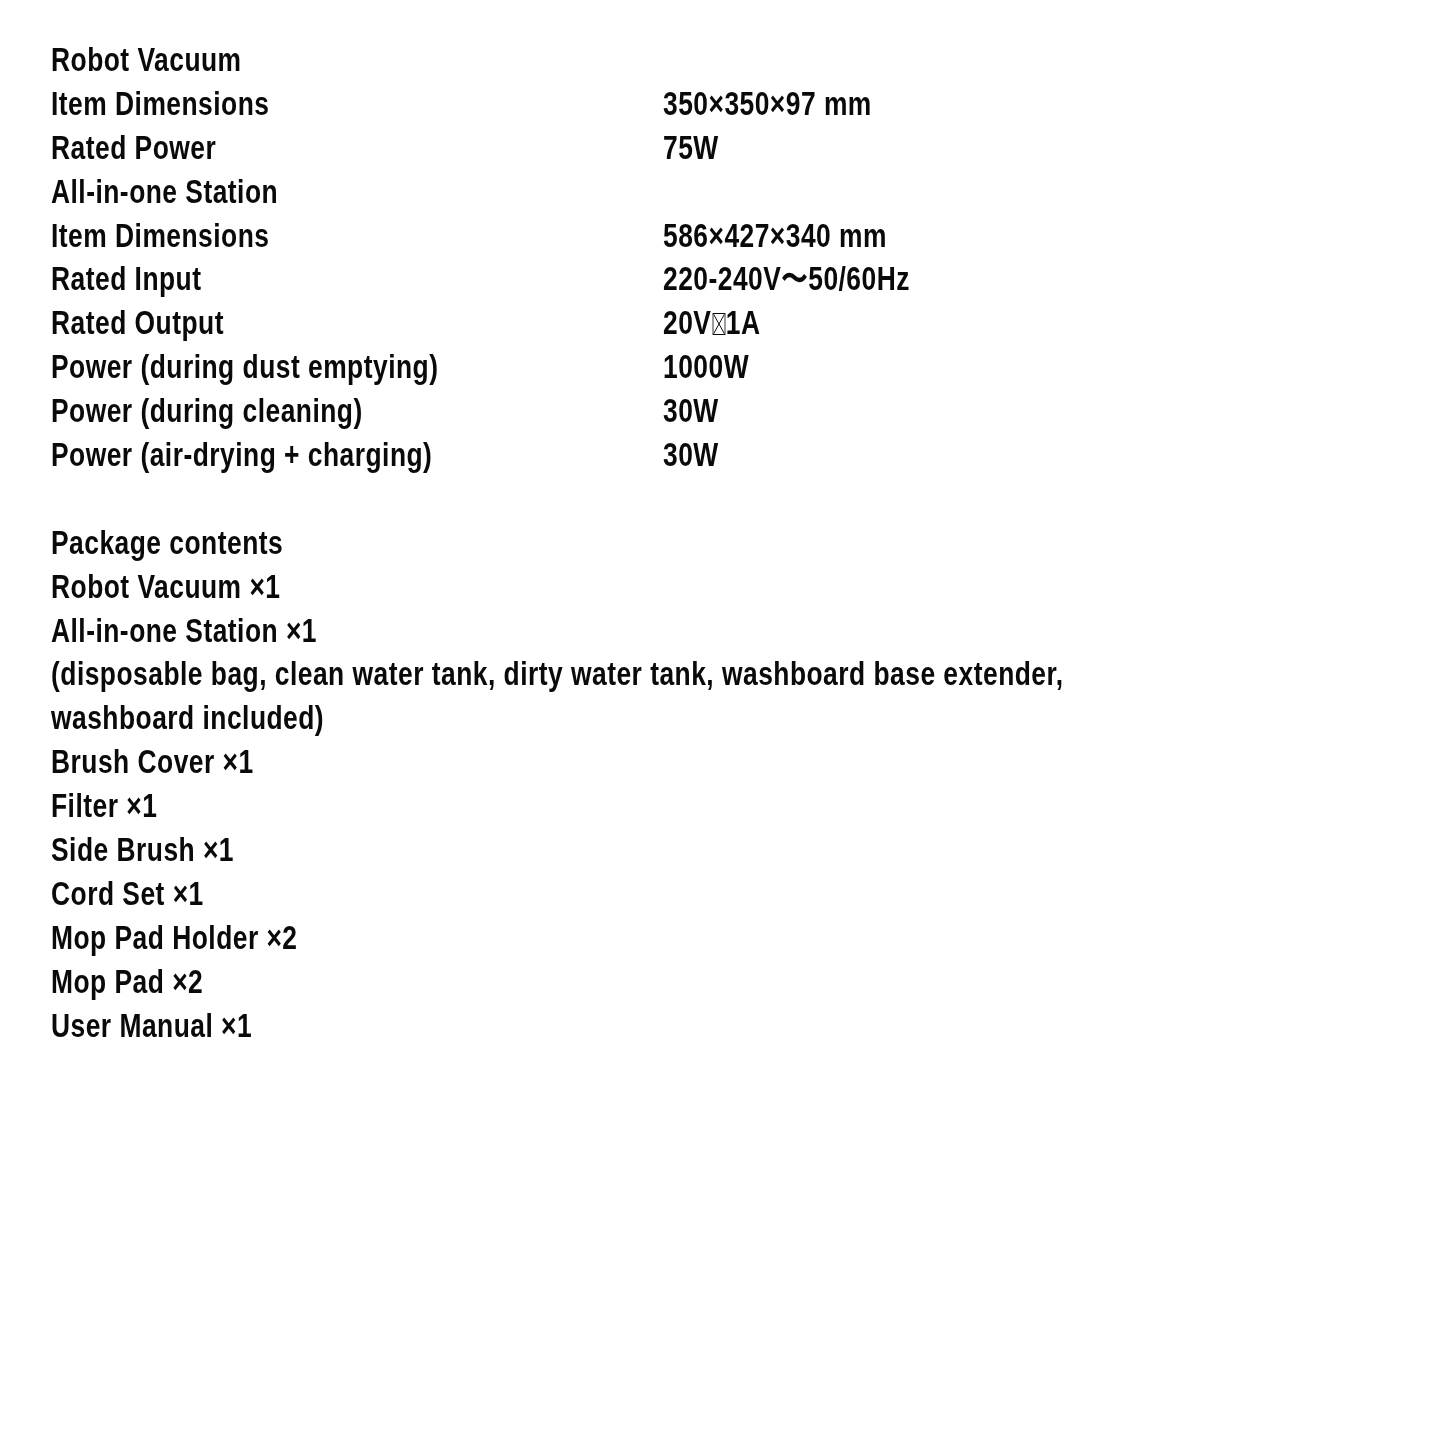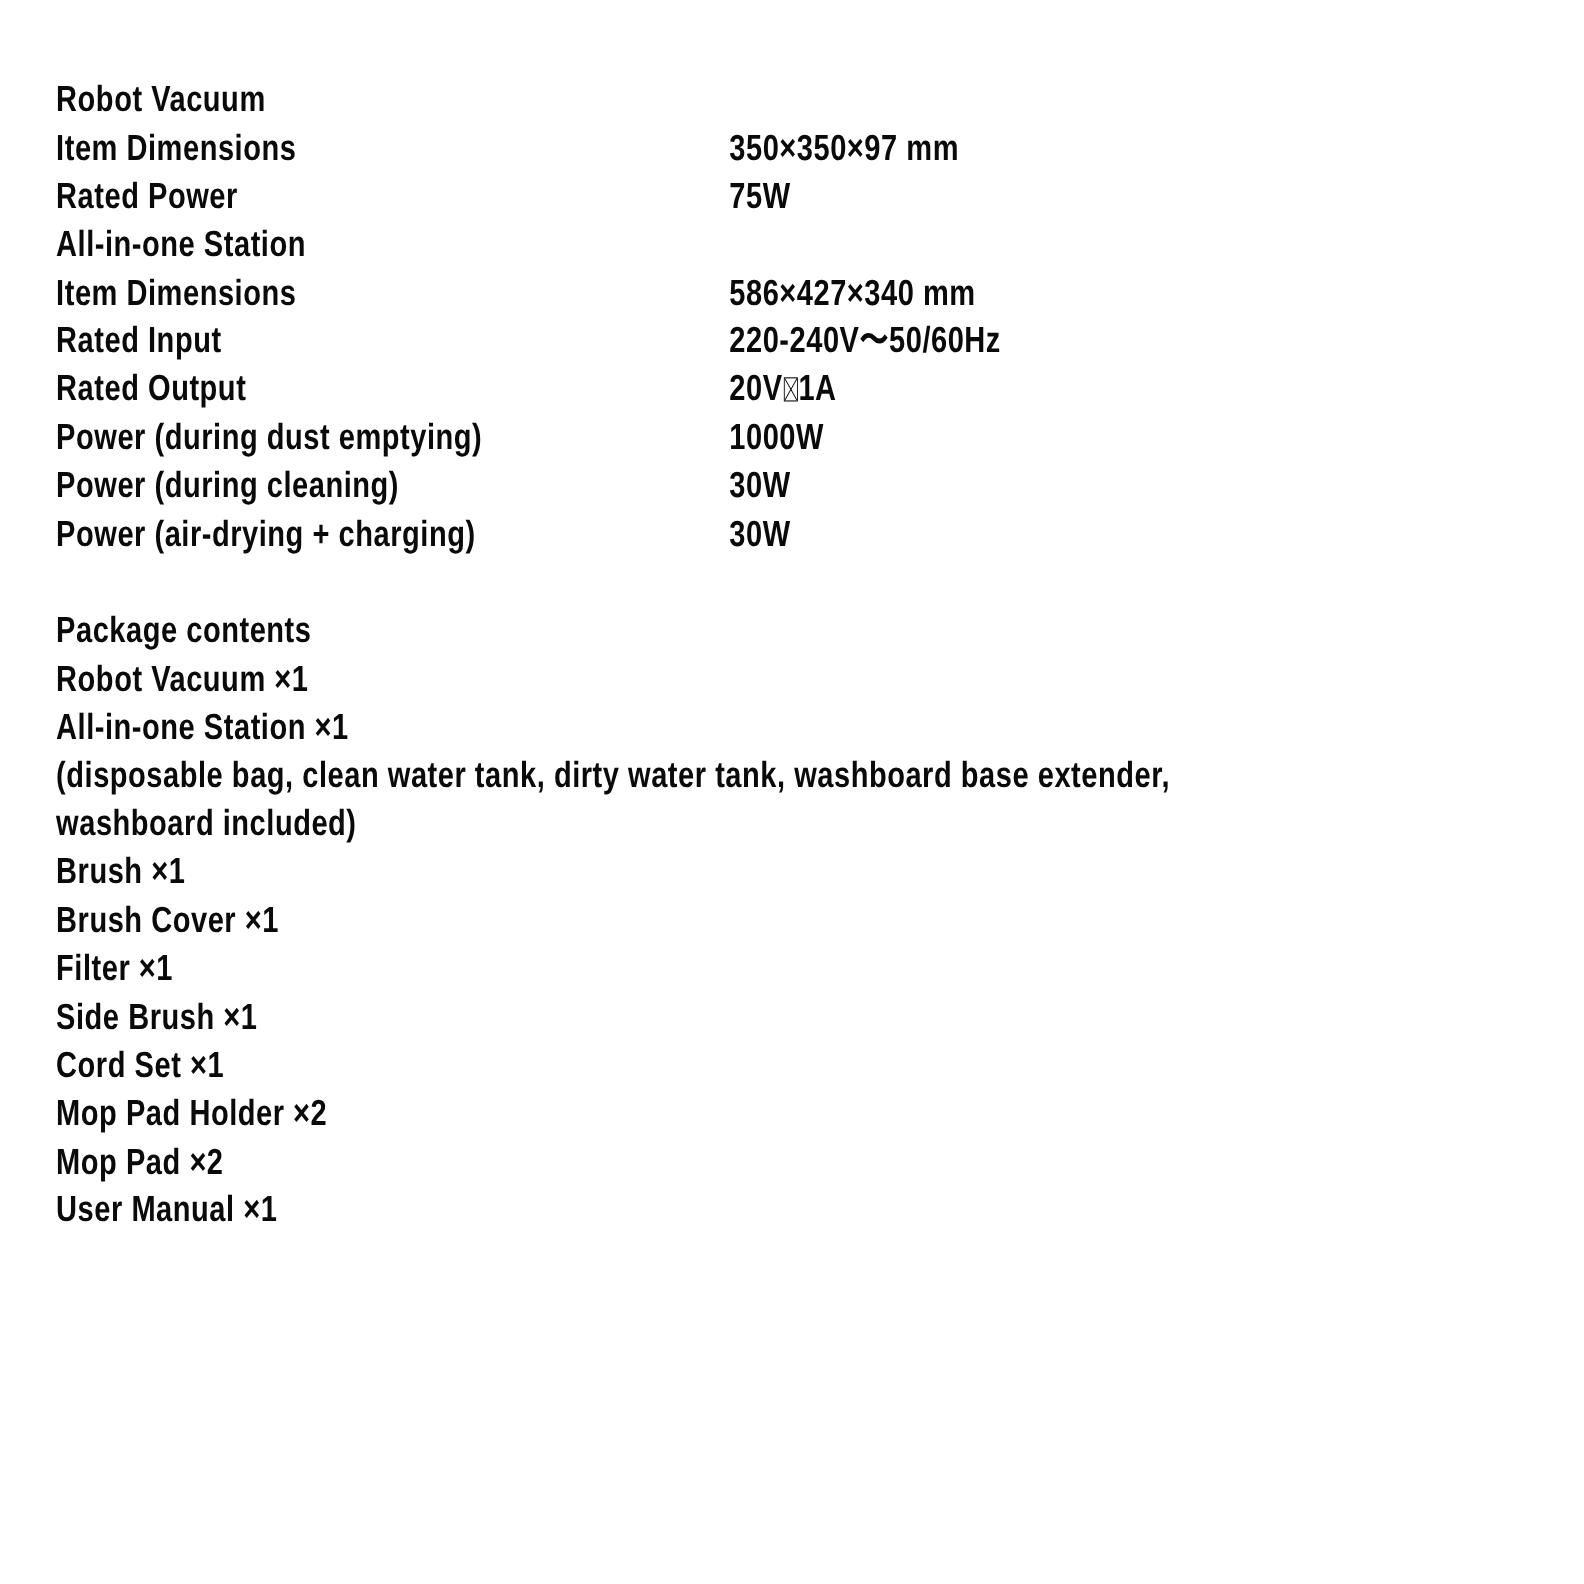--- a/index.html
+++ b/index.html
@@ -1,20 +1,20 @@
 <!DOCTYPE html>
 <html><head>
   <meta charset="utf-8">
   <style>
     html, body { margin: 0; padding: 0; background: #ffffff; }
     body { width: 1440px; height: 1440px; position: relative; overflow: hidden; }
     .doc {
       position: absolute; left: 51px; top: 38px; width: 1360px;
       font-family: "Liberation Sans", sans-serif; font-weight: bold;
-      color: #0a0a0a; font-size: 33px; line-height: 43.9px; margin-top: 30px;
+      color: #0a0a0a; font-size: 33px; line-height: 43.9px;
     }
     .line { height: 43.9px; white-space: nowrap; position: relative; }
     .txt {
       display: inline-block; transform: scaleX(0.80); transform-origin: left center;
       letter-spacing: 0.6px;
     }
     .val { position: absolute; left: 612px; top: 0; }
     .blank { height: 43.9px; }
     .sym {
       display: inline-block; width: 16px; height: 22px; border: 1.5px solid #0a0a0a;
@@ -74,21 +74,20 @@
   <div class="blank"></div>
 
   <div class="line">
     <span class="txt">Package contents</span>
   </div>
 
   <div class="line"><span class="txt">Robot Vacuum ×1</span></div>
   <div class="line"><span class="txt">All-in-one Station ×1</span></div>
   <div class="line"><span class="txt">(disposable bag, clean water tank, dirty water tank, washboard base extender,</span></div>
   <div class="line"><span class="txt">washboard included)</span></div>
-  <div class="line"><span class="txt">Brush ×1</span></div>
   <div class="line"><span class="txt">Brush Cover ×1</span></div>
   <div class="line"><span class="txt">Filter ×1</span></div>
   <div class="line"><span class="txt">Side Brush ×1</span></div>
   <div class="line"><span class="txt">Cord Set ×1</span></div>
   <div class="line"><span class="txt">Mop Pad Holder ×2</span></div>
   <div class="line"><span class="txt">Mop Pad ×2</span></div>
   <div class="line"><span class="txt">User Manual ×1</span></div>
 
 </div>
 

